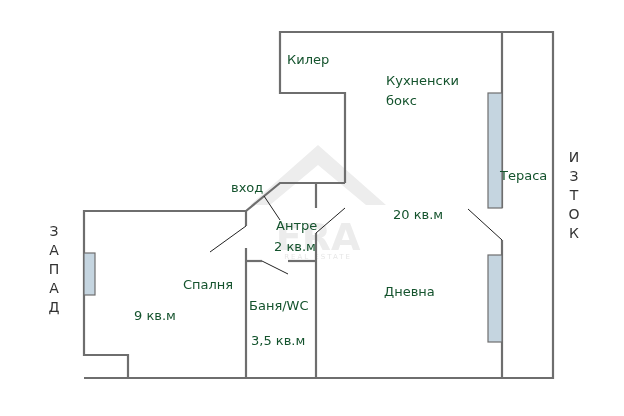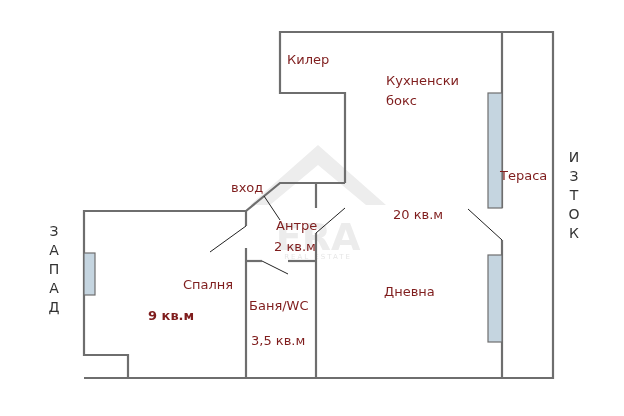--- a/index.html
+++ b/index.html
@@ -1,19 +1,19 @@
 <!DOCTYPE html>
 <html><head>
 <meta charset="utf-8">
 <style>
   html, body { margin: 0; padding: 0; background: #ffffff; }
   body { width: 624px; height: 416px; position: relative; overflow: hidden;
          font-family: "DejaVu Sans", "Liberation Sans", sans-serif; color: #3c3c3c; }
   svg.plan { position: absolute; left: 0; top: 0; }
-  .label { position: absolute; font-size: 13px; line-height: 16px; white-space: nowrap; color: #7f1d1d; }
+  .label { position: absolute; font-size: 13px; line-height: 16px; white-space: nowrap; color: #14532d; }
   .vert { position: absolute; font-size: 14px; line-height: 19px; width: 16px; text-align: center; color: #333; }
   .vert span { display: block; }
 </style>
 </head>
 <body>
 
 <svg class="plan" width="624" height="416" viewBox="0 0 624 416">
 
   <g fill="#ededed">
     <polygon points="250,205 318,145 386,205 366,205 318,165 270,205"></polygon>
@@ -59,21 +59,21 @@
 <div class="label" style="left:287px; top:52px;">Килер</div>
 <div class="label" style="left:386px; top:73px;">Кухненски</div>
 <div class="label" style="left:386px; top:93px;">бокс</div>
 <div class="label" style="left:500px; top:168px;">Тераса</div>
 <div class="label" style="left:231px; top:172px;margin-top:8px;">вход</div>
 <div class="label" style="left:260px; top:218px;margin-left:16px;">Антре</div>
 <div class="label" style="left:260px; top:239px;margin-left:14px;">2 кв.м</div>
 <div class="label" style="left:393px; top:207px;">20 кв.м</div>
 <div class="label" style="left:384px; top:284px;text-align:right;">Дневна</div>
 <div class="label" style="left:145px; top:277px;margin-left:38px;">Спалня</div>
-<div class="label" style="left:148px; top:308px;font-weight:bold;">9 кв.м</div>
+<div class="label" style="left:134px; top:308px;">9 кв.м</div>
 <div class="label" style="left:249px; top:298px;">Баня/WC</div>
 <div class="label" style="left:251px; top:333px;">3,5 кв.м</div>
 
 <div class="vert" style="left:46px; top:222px;">
   <span>З</span>
   <span>А</span>
   <span>П</span>
   <span>А</span>
   <span>Д</span>
 </div>

